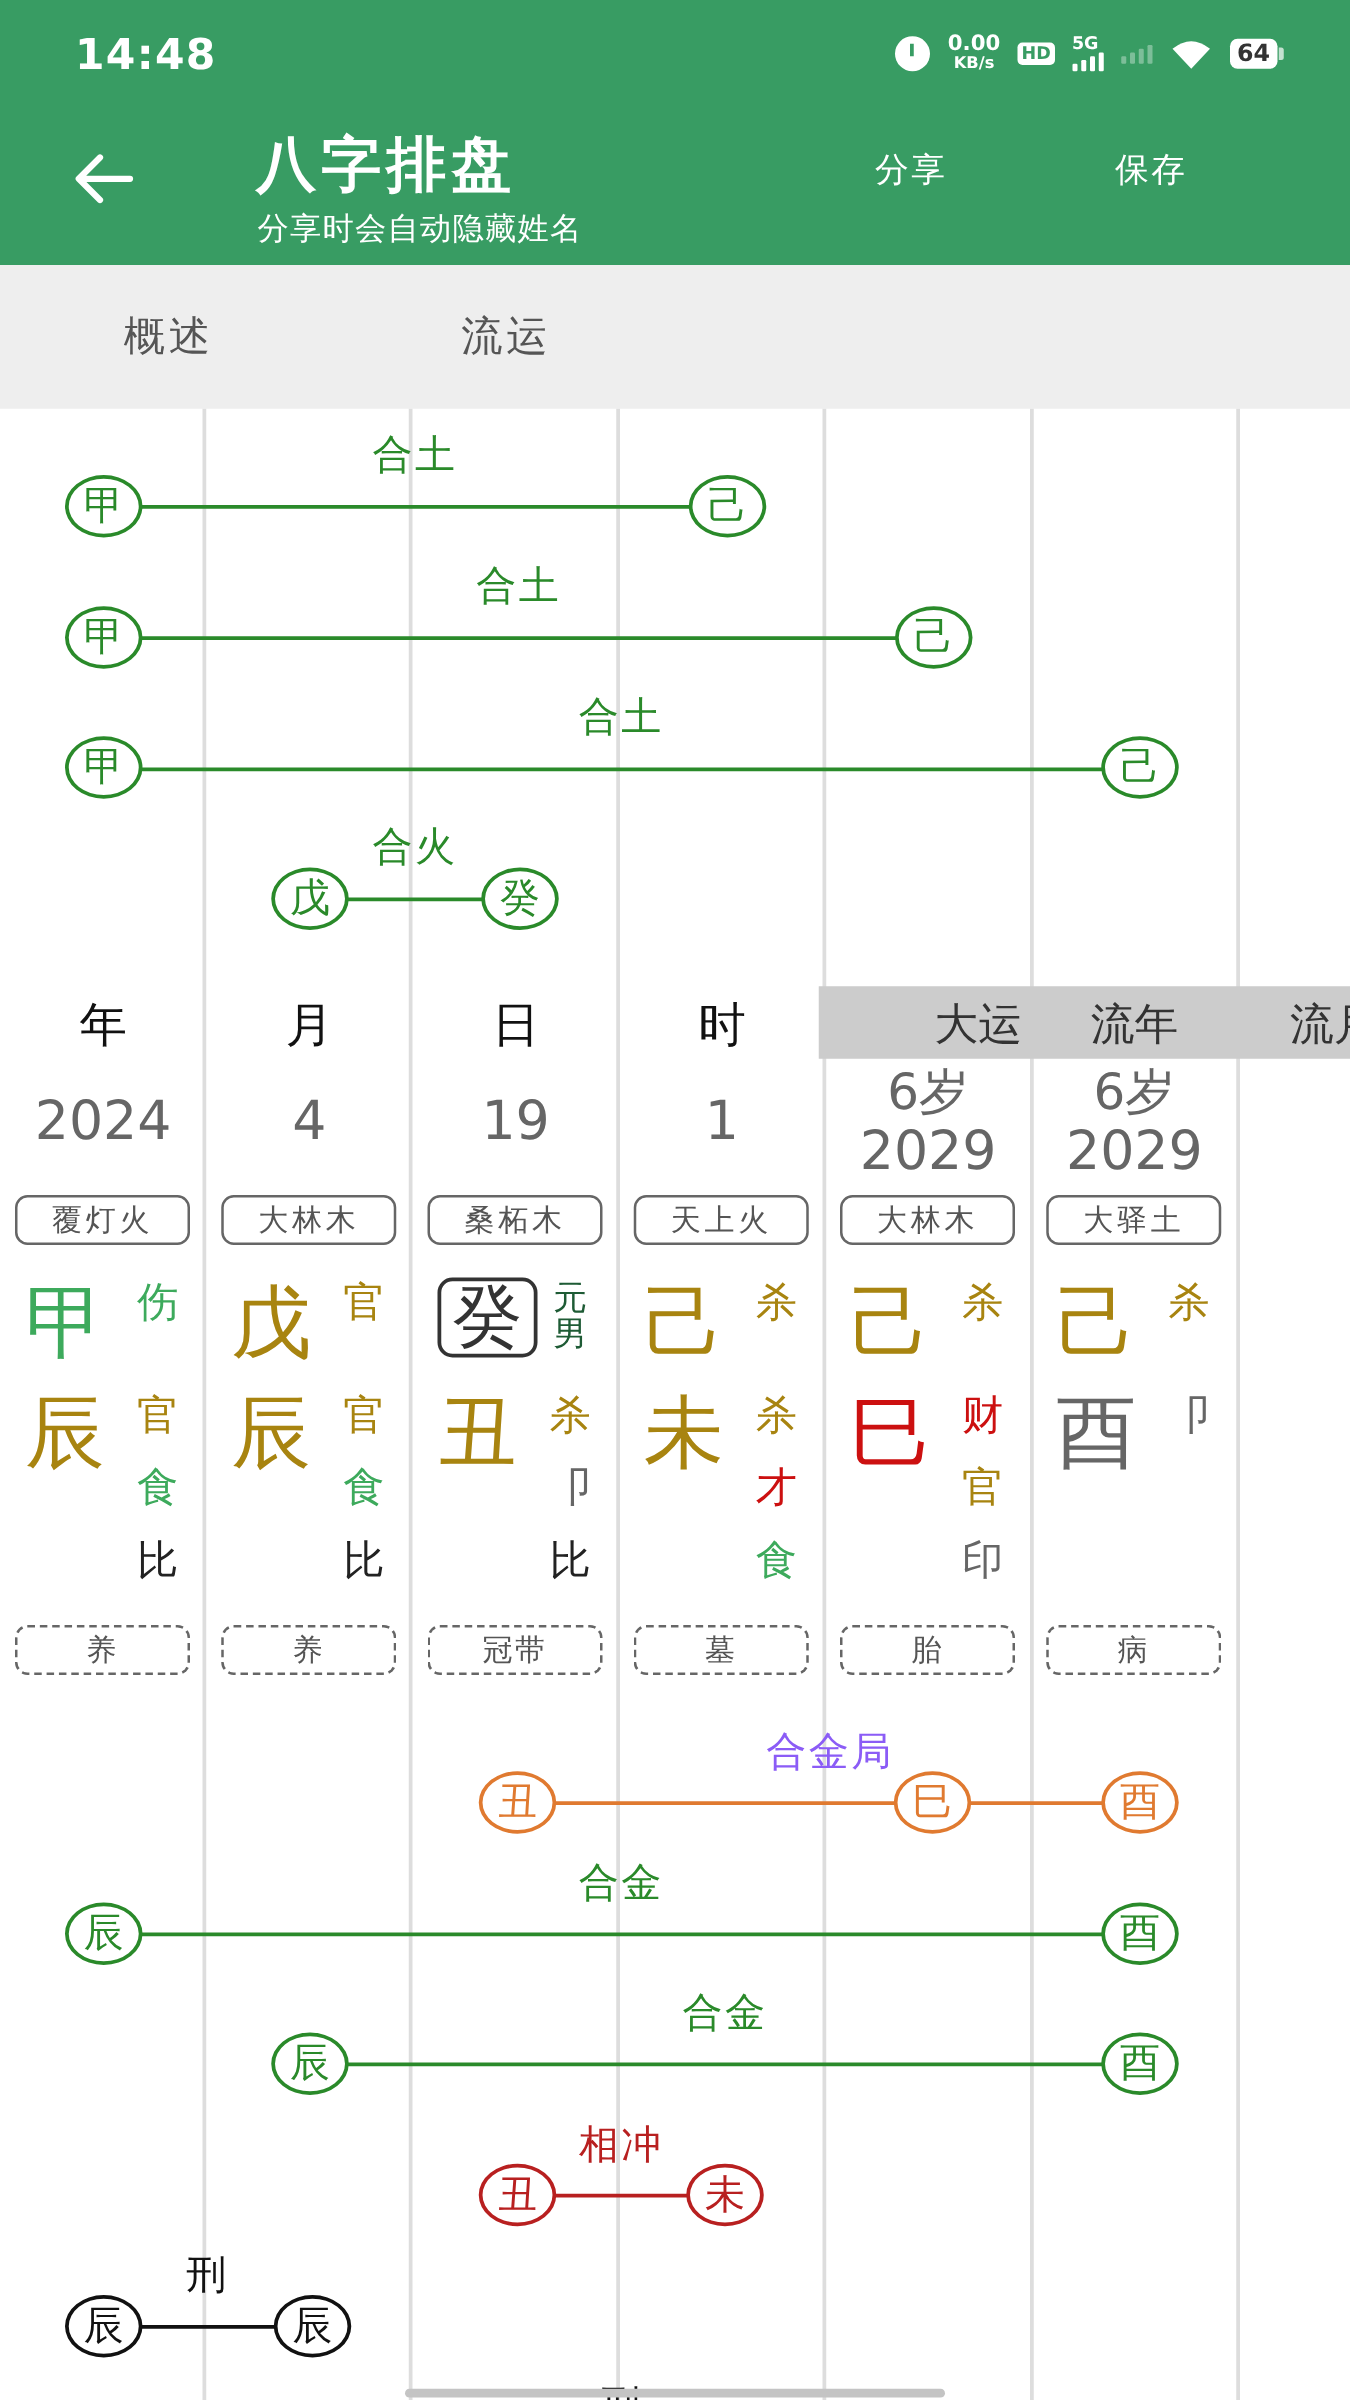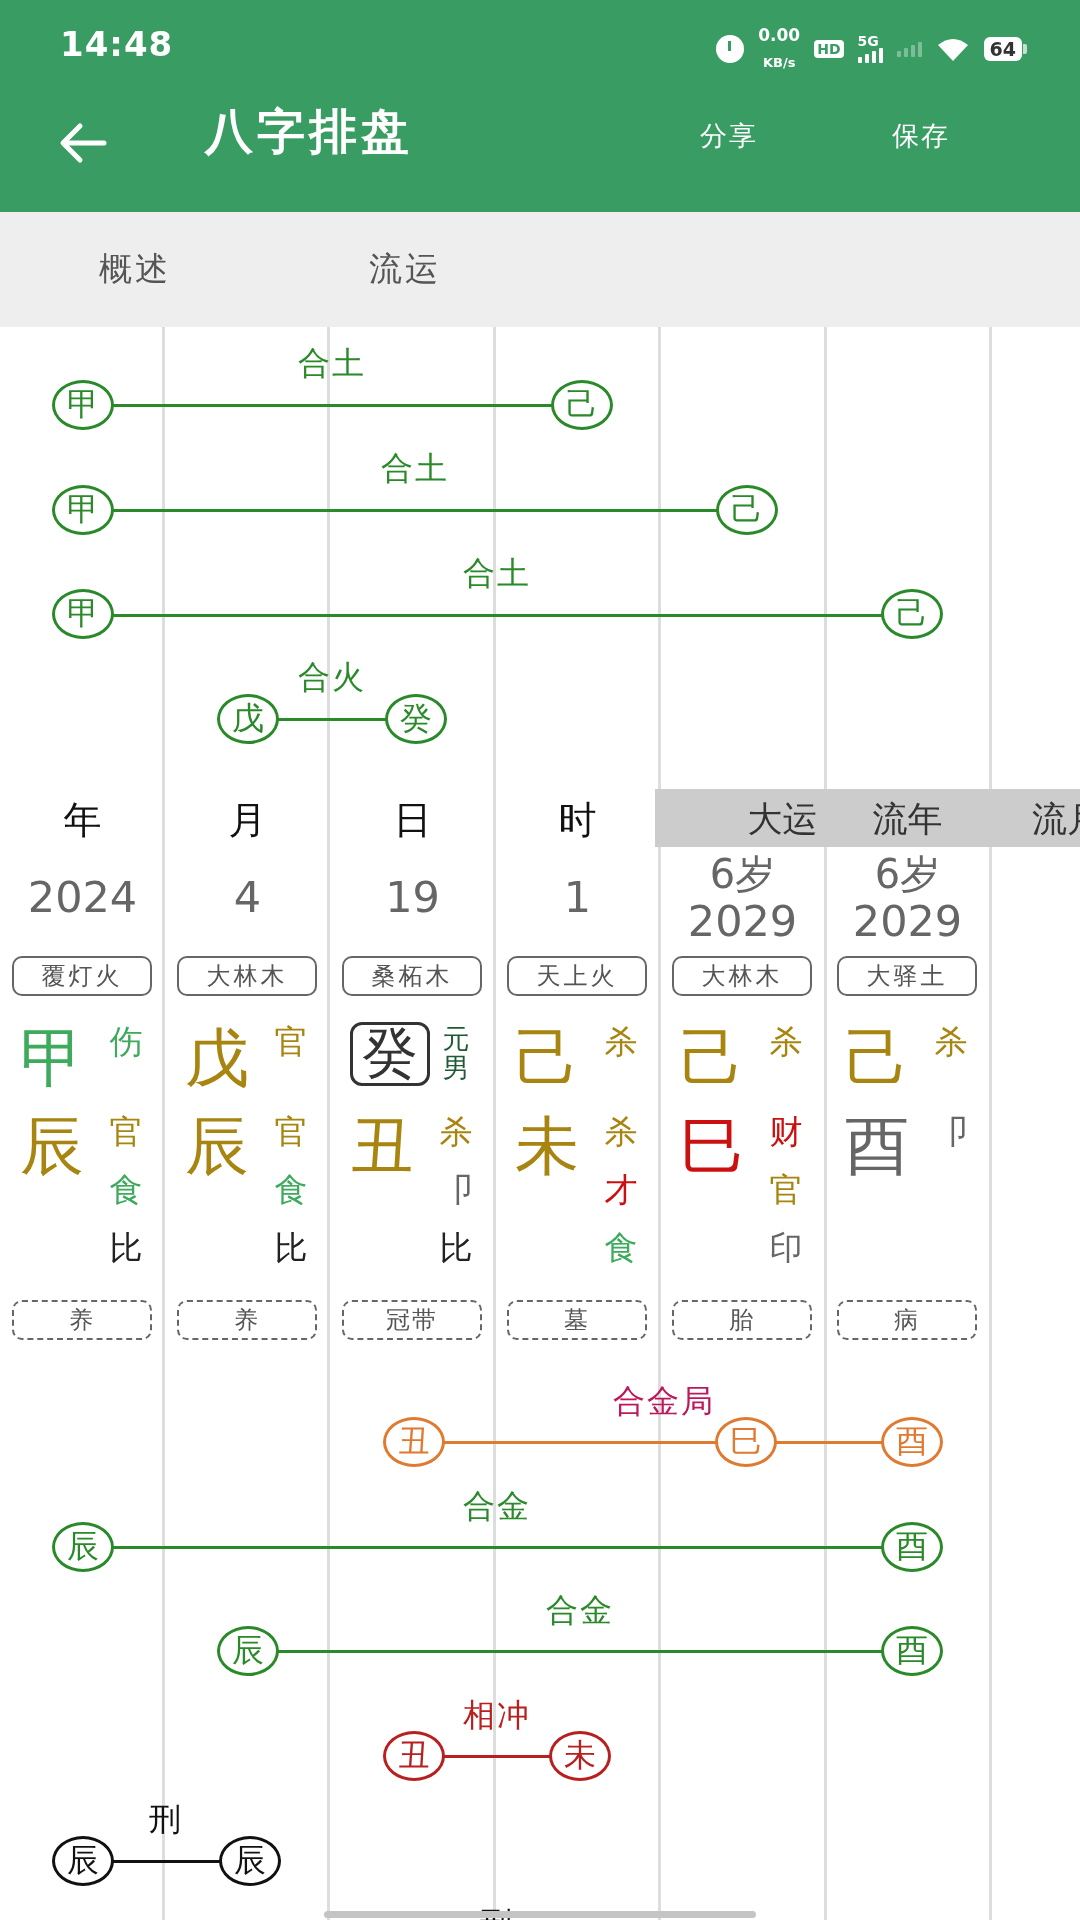--- a/index.html
+++ b/index.html
@@ -5,21 +5,21 @@
   * { box-sizing: border-box; margin: 0; padding: 0; }
   html, body { width: 1080px; height: 1920px; overflow: hidden; background: #ffffff; }
   body { font-family: "DejaVu Sans", "Liberation Sans", sans-serif; position: relative; }
 
   
   .appbar { position: absolute; left: 0; top: 0; width: 1080px; height: 213px; background: #389c63; color: #fff; }
   .status-time { position: absolute; left: 60px; top: 24px; font-size: 34px; font-weight: bold; letter-spacing: 1px; }
   .status-icons { position: absolute; right: 58px; top: 28px; display: flex; align-items: center; gap: 14px; font-size: 18px; }
   .st-alarm { width: 28px; height: 28px; border-radius: 50%; background: #fff; position: relative; }
   .st-alarm::after { content: ""; position: absolute; left: 12px; top: 6px; width: 3px; height: 10px; background: #389c63; }
-  .st-speed { display: flex; flex-direction: column; align-items: center; line-height: 15px; font-weight: bold; gap: 12px; }
+  .st-speed { display: flex; flex-direction: column; align-items: center; line-height: 15px; font-weight: bold; }
   .st-speed .a { font-size: 17px; } .st-speed .b { font-size: 13px; }
   .st-hd { background: #fff; color: #389c63; font-size: 14px; font-weight: bold; border-radius: 4px; padding: 1px 3px; }
   .st-5g { font-size: 14px; font-weight: bold; line-height: 12px; }
   .bars { display: flex; align-items: flex-end; gap: 3px; height: 16px; }
   .bars span { width: 4px; background: #fff; border-radius: 1px; }
   .bars.dim span { background: rgba(255,255,255,0.35); }
   .wifi { width: 34px; height: 26px; position: relative; }
   .battery { background: #fff; color: #333; font-weight: bold; font-size: 19px; border-radius: 6px; padding: 0 6px; height: 24px; line-height: 24px; position: relative; }
   .battery::after { content: ""; position: absolute; right: -5px; top: 7px; width: 4px; height: 10px; background: rgba(255,255,255,0.7); border-radius: 0 2px 2px 0; }
 
@@ -87,20 +87,21 @@
     <svg class="wifi" viewBox="0 0 34 26">
         <path d="M17 25 L2 9 Q17 -3 32 9 Z" fill="#fff"></path>
       </svg>
     <span class="battery">64</span>
   </div>
 
   <svg class="back-btn" viewBox="0 0 56 56">
     <path d="M50 28 H10 M26 11 L9 28 L26 45" stroke="#fff" stroke-width="5" fill="none" stroke-linecap="round" stroke-linejoin="round"></path>
   </svg>
   <div class="title">八字排盘</div>
+  <div class="subtitle">分享时会自动隐藏姓名</div>
   <div class="hdr-btn" style="left:700px">分享</div>
   <div class="hdr-btn" style="left:892px">保存</div>
 </div>
 
 <div class="tabs">
   <div class="tab">概述</div>
   <div class="tab">流运</div>
 </div>
 
 <div class="vline" style="left:162px"></div>
@@ -202,21 +203,21 @@
 <div class="ss" style="left:926px;top:1110px;color:#666">卩</div>
 
 <div class="cs" style="left:12px">养</div>
 <div class="cs" style="left:177px">养</div>
 <div class="cs" style="left:342px">冠带</div>
 <div class="cs" style="left:507px">墓</div>
 <div class="cs" style="left:672px">胎</div>
 <div class="cs" style="left:837px">病</div>
 
 <div>
-  <div class="rel-label" style="left:664px;top:1380px;color:#be185d">合金局</div>
+  <div class="rel-label" style="left:664px;top:1380px;color:#8b5cf6">合金局</div>
   <div class="rel-line" style="left:414px;top:1441px;width:498px;background:#e07a30"></div>
   <div class="node" style="left:414px;top:1442px;border-color:#e07a30;color:#e07a30">丑</div>
   <div class="node" style="left:746px;top:1442px;border-color:#e07a30;color:#e07a30">巳</div>
   <div class="node" style="left:912px;top:1442px;border-color:#e07a30;color:#e07a30">酉</div>
 </div>
 <div>
   <div class="rel-label" style="left:497px;top:1485px;color:#2a8a2a">合金</div>
   <div class="rel-line" style="left:83px;top:1546px;width:830px;background:#2a8a2a"></div>
   <div class="node" style="left:83px;top:1547px;border-color:#2a8a2a;color:#2a8a2a">辰</div>
   <div class="node" style="left:912px;top:1547px;border-color:#2a8a2a;color:#2a8a2a">酉</div>

